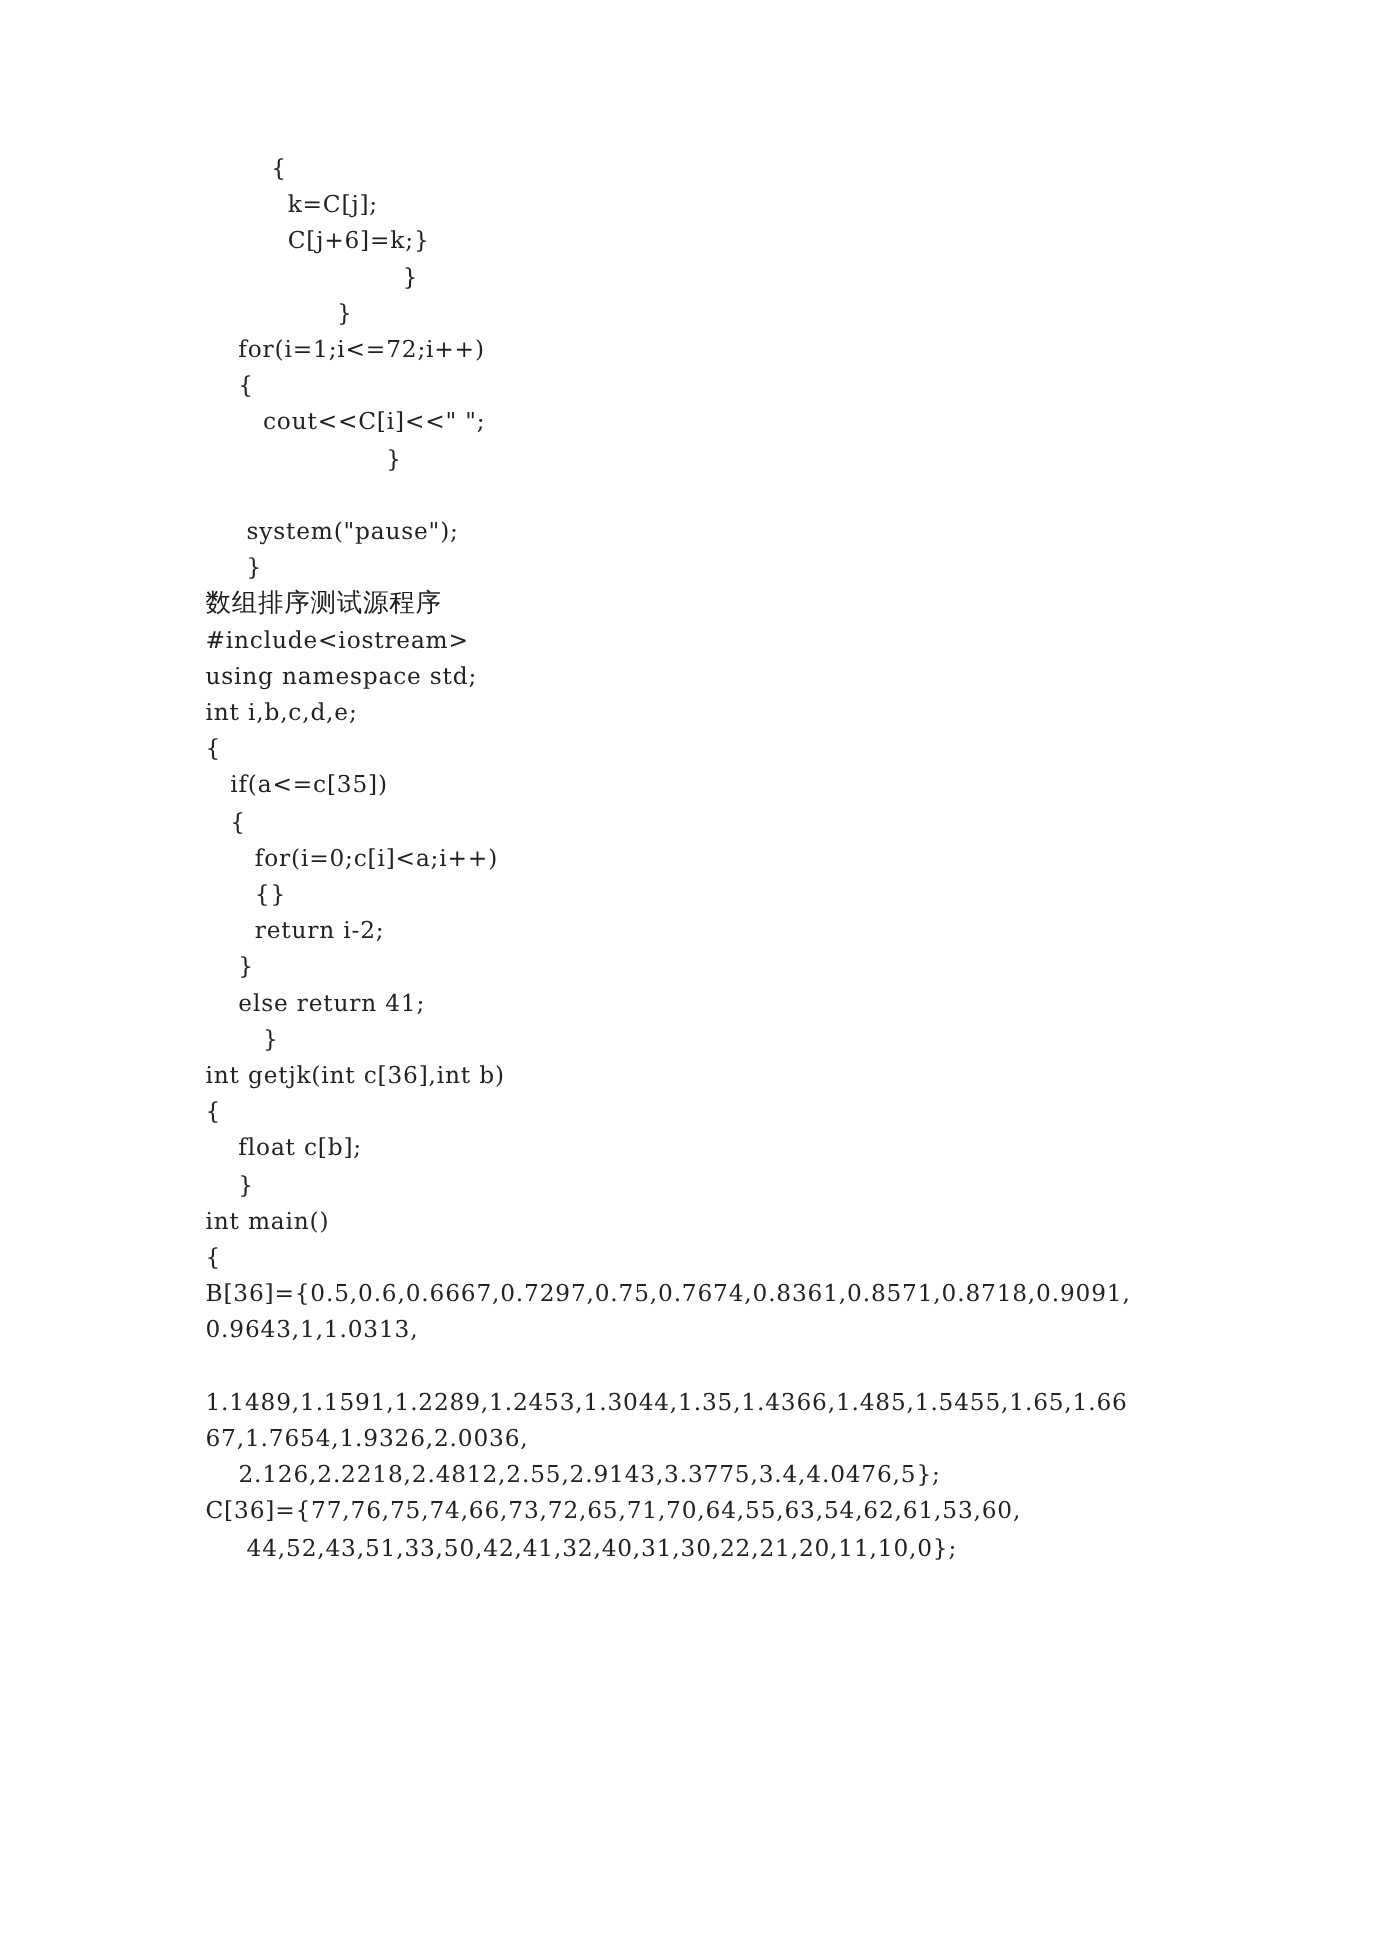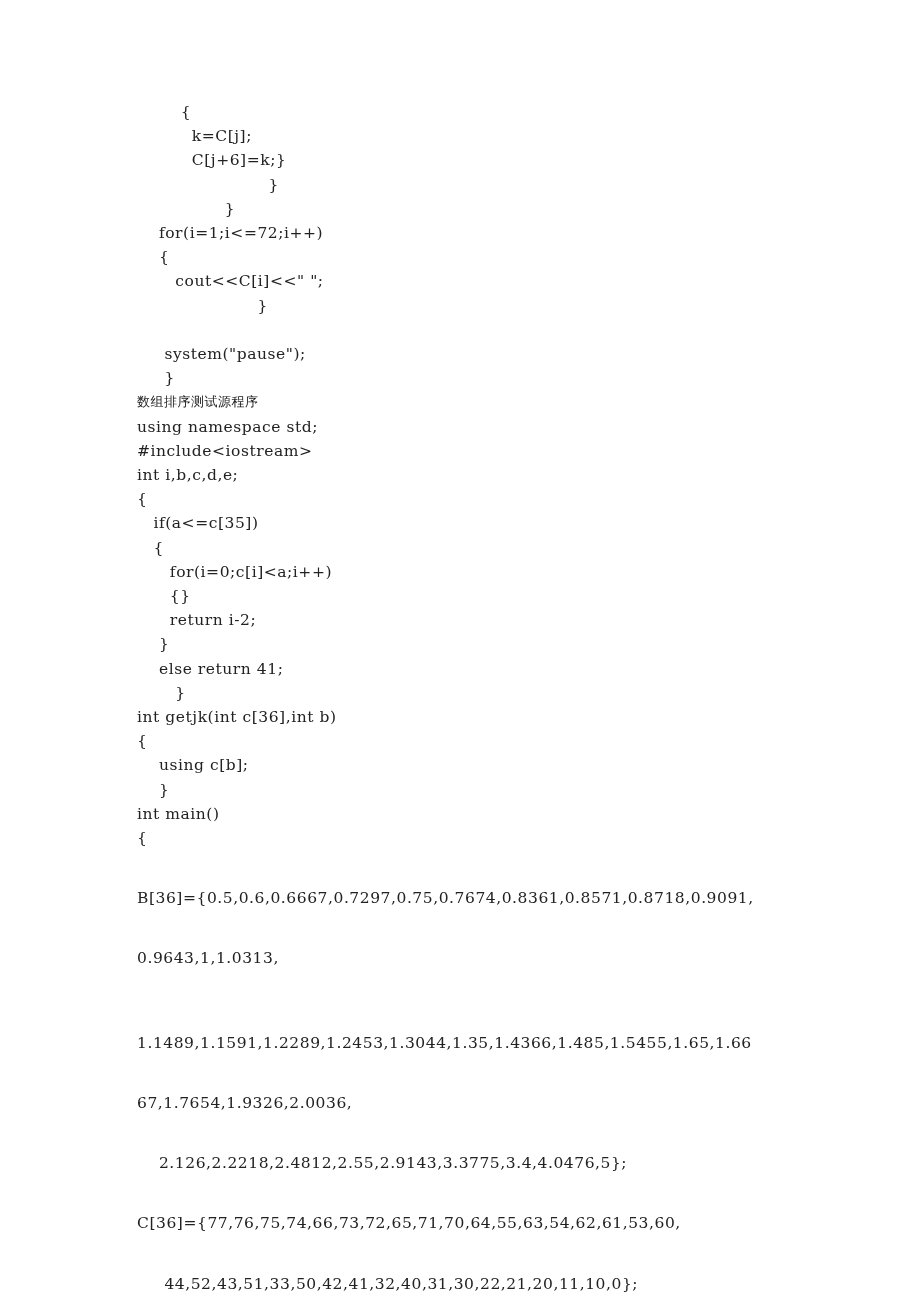--- a/index.html
+++ b/index.html
@@ -33,25 +33,24 @@
     font-size: 15.5px;
     line-height: 24.2px;
     letter-spacing: 0.55px;
     white-space: pre;
     color: #222222;
     min-height: 24.2px;
   }
   .line.wrap {
     white-space: pre-wrap;
     word-break: break-word;
-    margin-top: 36px;
   }
   .heading-cn {
     font-family: "DejaVu Sans", "Liberation Sans", sans-serif;
-    font-size: 13px;
+    font-size: 17px;
     line-height: 24.2px;
     letter-spacing: 0.5px;
     color: #1c1c1c;
     white-space: pre;
   }
   .blank {
     height: 24.2px;
   }
 </style>
 </head>
@@ -71,35 +70,35 @@
       <div class="line">       cout&lt;&lt;C[i]&lt;&lt;" ";</div>
       <div class="line">                      }</div>
       <div class="line blank"></div>
       <div class="line">     system("pause");</div>
       <div class="line">     }</div>
     </div>
 
     <div class="heading-cn">数组排序测试源程序</div>
 
     <div>
+      <div class="line">#include&lt;iostream&gt;</div>
       <div class="line">using namespace std;</div>
-      <div class="line">#include&lt;iostream&gt;</div>
       <div class="line">int i,b,c,d,e;</div>
       <div class="line">{</div>
       <div class="line">   if(a&lt;=c[35])</div>
       <div class="line">   {</div>
       <div class="line">      for(i=0;c[i]&lt;a;i++)</div>
       <div class="line">      {}</div>
       <div class="line">      return i-2;</div>
       <div class="line">    }</div>
       <div class="line">    else return 41;</div>
       <div class="line">       }</div>
       <div class="line">int getjk(int c[36],int b)</div>
       <div class="line">{</div>
-      <div class="line">    using c[b];</div>
+      <div class="line">    float c[b];</div>
       <div class="line">    }</div>
       <div class="line">int main()</div>
       <div class="line">{</div>
     </div>
 
     <div>
       <div class="line wrap">B[36]={0.5,0.6,0.6667,0.7297,0.75,0.7674,0.8361,0.8571,0.8718,0.9091,</div>
       <div class="line wrap">0.9643,1,1.0313,</div>
       <div class="line blank"></div>
       <div class="line wrap">1.1489,1.1591,1.2289,1.2453,1.3044,1.35,1.4366,1.485,1.5455,1.65,1.66</div>

